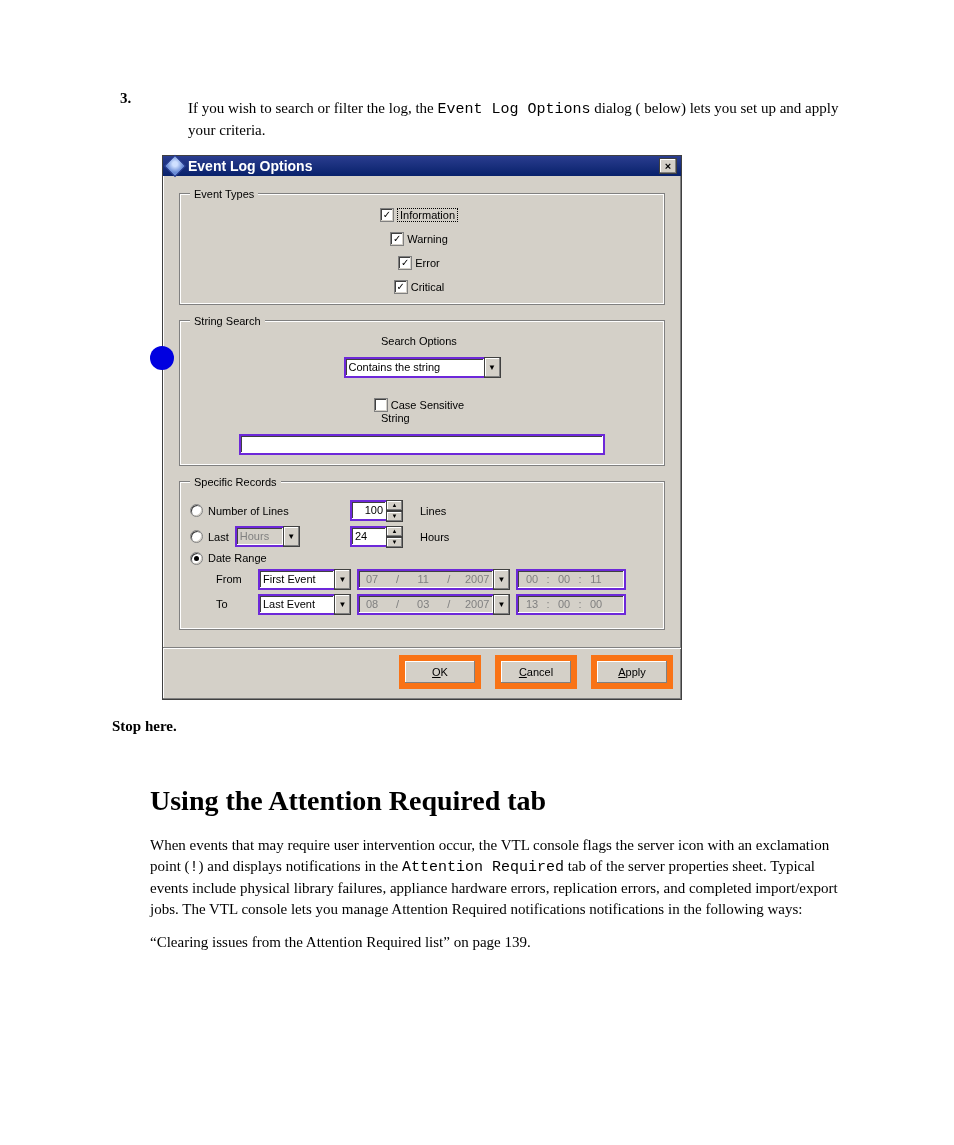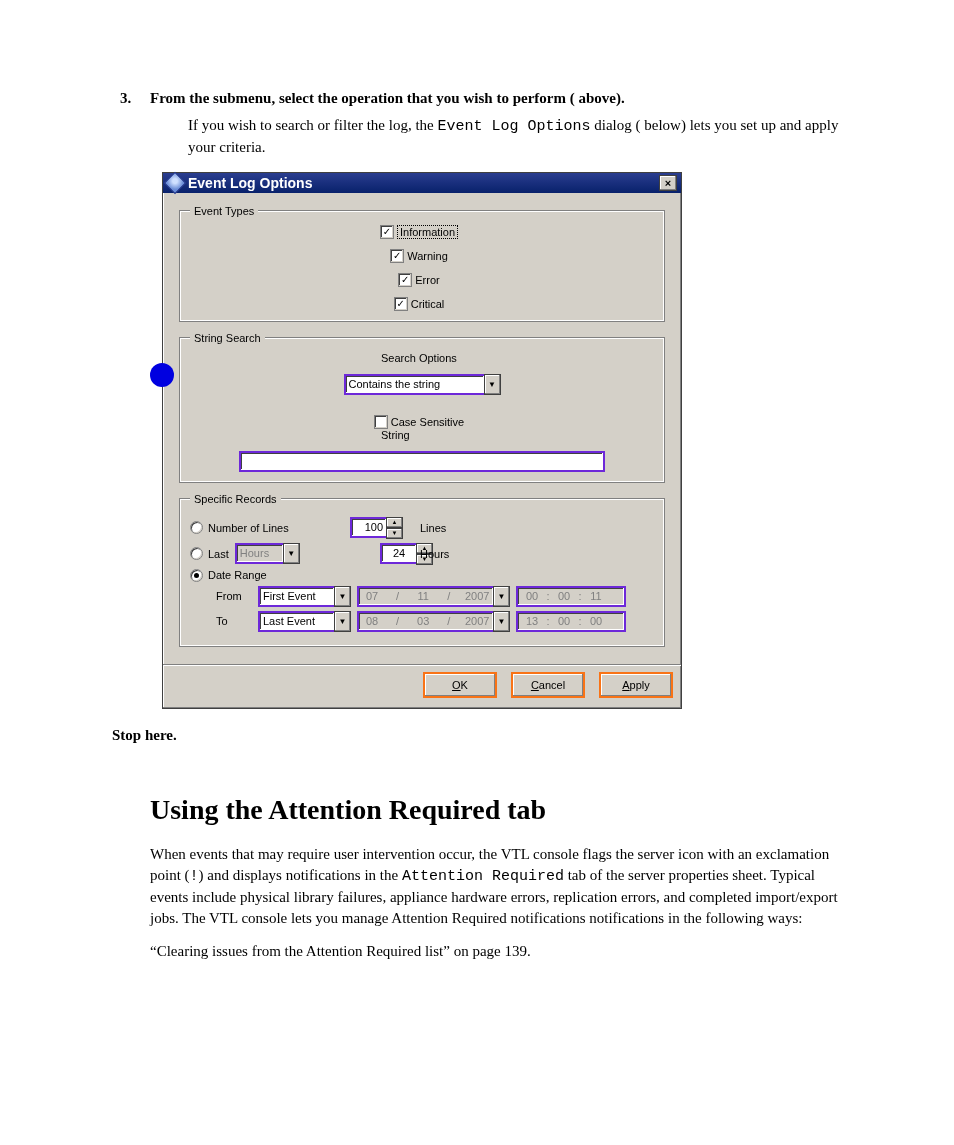--- a/index.html
+++ b/index.html
@@ -139,21 +139,21 @@
     display: inline-flex; align-items: center; justify-content: center;
     font-size: 8px;
   }
   .spin {
     display: inline-flex; flex-direction: column;
   }
   .spin .spin-btn { height: 9px; font-size: 6px; line-height: 6px;}
   .btn {
     min-width: 70px; height: 22px;
     background: #d4d0c8;
-    border: 2px solid #f97316;
+    border: 6px solid #f97316;
     box-shadow: inset -1px -1px 0 #808080, inset 1px 1px 0 #fff;
     cursor: pointer;
     display: inline-flex; align-items: center; justify-content: center;
   }
   .btn u { text-decoration: underline; }
   .btn-row {
     display: flex; justify-content: flex-end; gap: 14px;
     padding: 6px 8px 10px 0;
     border-top: 1px solid #fff;
     box-shadow: 0 -1px 0 #808080;
@@ -189,23 +189,20 @@
     margin: 4px 0 4px 28px;
   }
 </style>
 </head>
 <body>
 
 <div class="page">
 
   <div class="step">
     <span class="step-num">3.</span>
-    <span class="step-text">
-      <span>From the submenu, select the operation that you wish to perform (</span><span> above).</span>
-    </span>
   </div>
   <p class="body-para">
     <span>If you wish to search or filter the log, the </span><span class="mono">Event Log Options</span><span> dialog (</span><span> below) lets you set up and apply your criteria.</span>
   </p>
 
   <div class="dialog-wrap">
     <div class="blue-dot"></div>
     <div class="dialog">
       <div class="titlebar">
         <div class="title-icon"></div>
@@ -293,21 +290,21 @@
                 </span>
               <span class="combo">
                 <span class="field disabled" style="width:40px;">
                     <span class="disabled-text">Hours</span>
                   </span>
                 <span class="drop-btn">▼</span>
               </span>
             </span>
             <span class="mid">
               <span class="combo">
-                <span class="field" style="width:28px; justify-content:center;margin-left:30px;">
+                <span class="field" style="width:28px; justify-content:flex-start;">
                     <span>24</span>
                   </span>
                 <span class="spin">
                     <span class="spin-btn">▲</span>
                     <span class="spin-btn">▼</span>
                   </span>
               </span>
             </span>
             <span class="lbl">Hours</span>
           </div>

